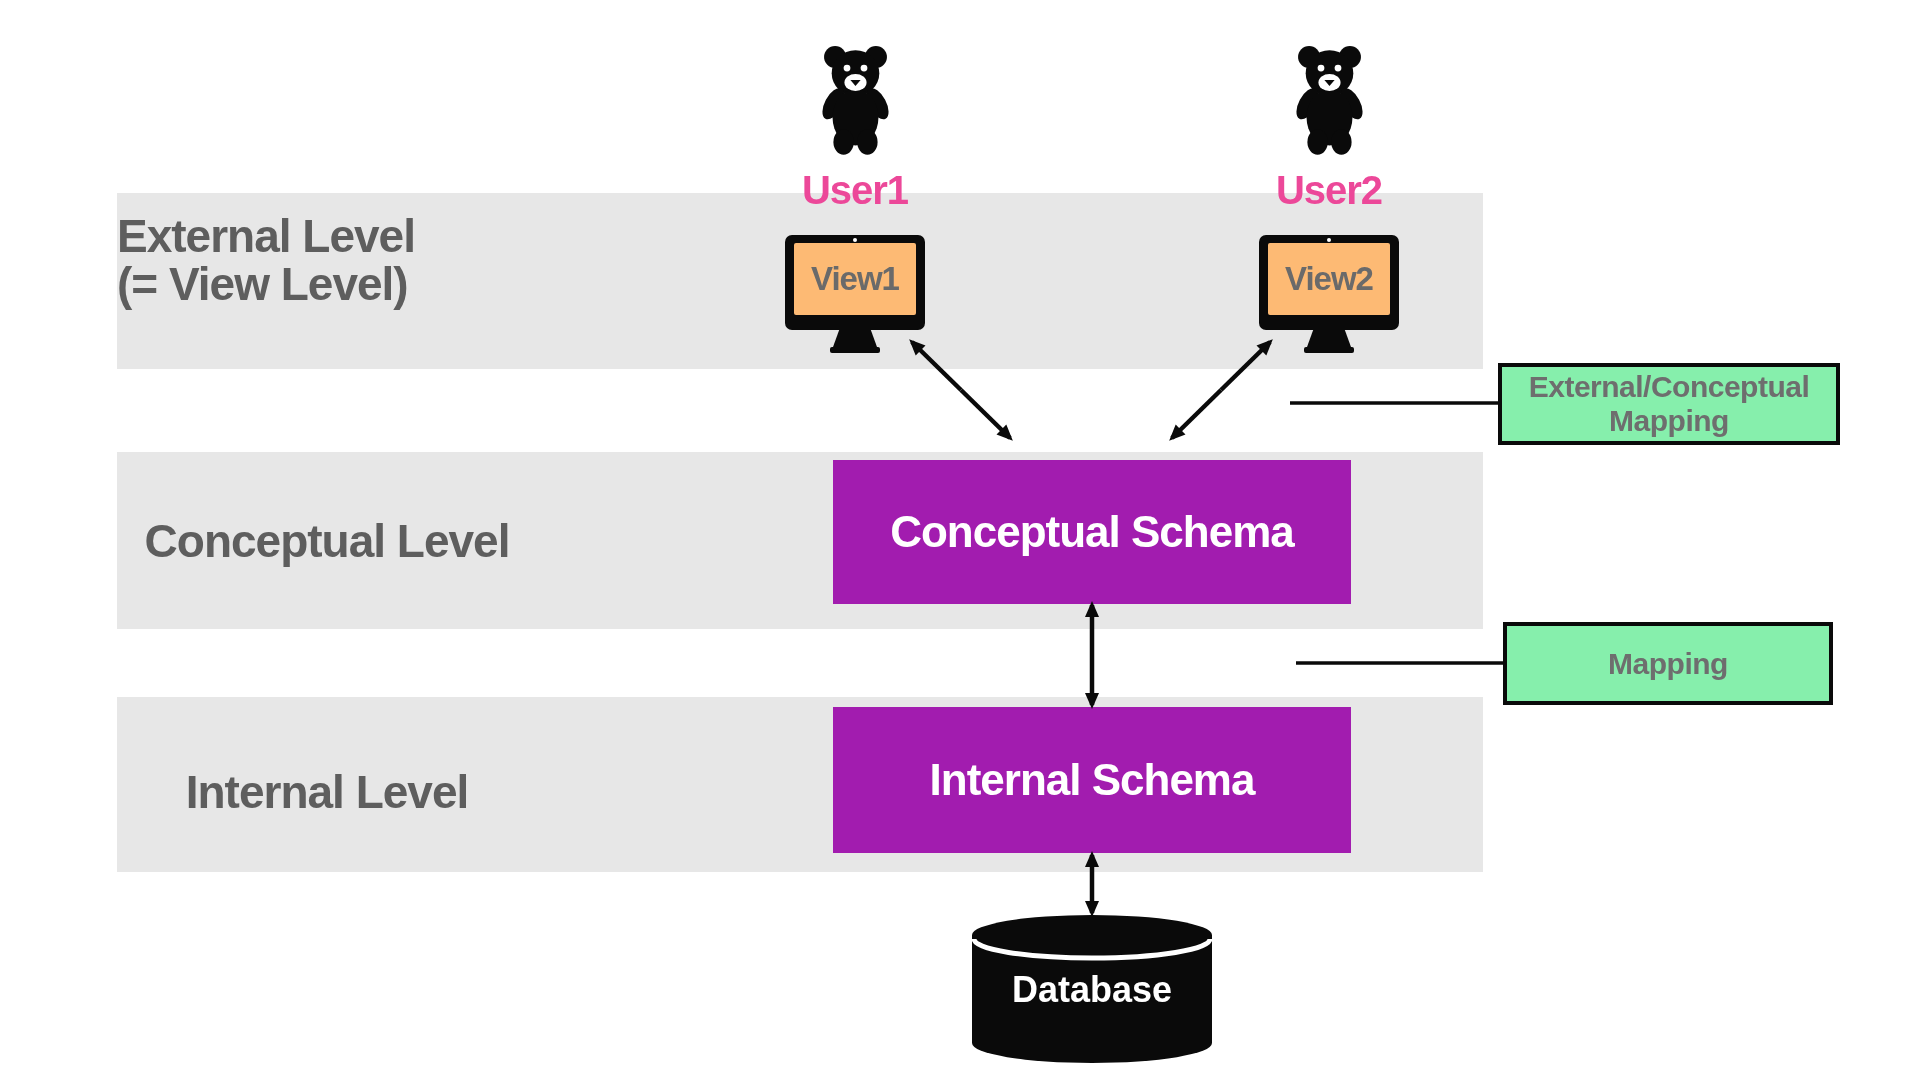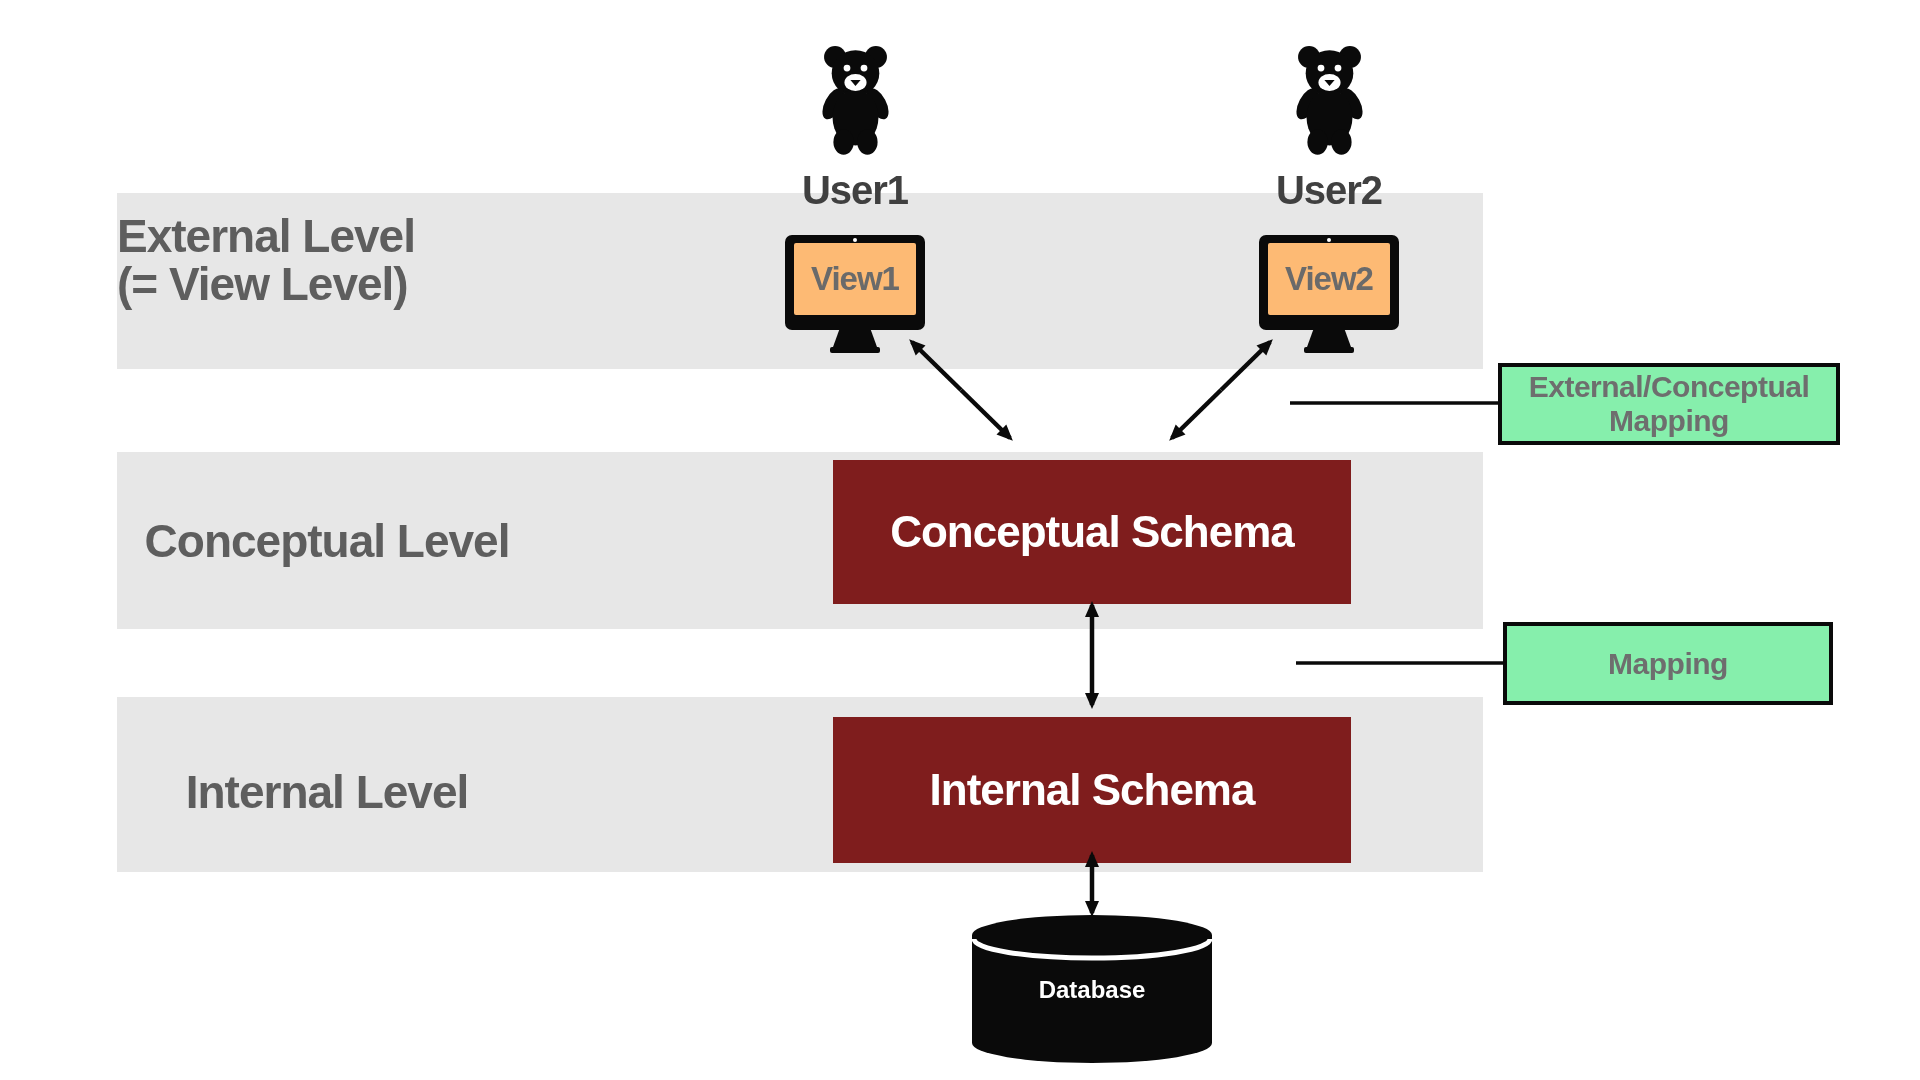--- a/index.html
+++ b/index.html
@@ -17,51 +17,51 @@
   .lvl{position:absolute;left:117px;width:420px;color:#5e5e5e;
        font-weight:bold;font-size:46px;letter-spacing:-1px;text-align:left;}
   .lvl span{display:block;line-height:48px;}
   .lvl.external{top:212px;}
   .lvl.conceptual{top:452px;height:177px;display:flex;align-items:center;justify-content:center;}
   .lvl.internal{top:697px;height:175px;display:flex;align-items:center;justify-content:center;padding-top:14px;box-sizing:border-box;}
 
   
   .bear{position:absolute;top:38px;width:85px;height:118px;}
   .user-label{position:absolute;top:168px;width:200px;text-align:center;
-              color:#404040;font-weight:bold;font-size:40px;letter-spacing:-1px;}
+              color:#ec4899;font-weight:bold;font-size:40px;letter-spacing:-1px;}
 
   
   .monitor{position:absolute;top:235px;width:140px;height:118px;}
   .monitor .bezel{position:absolute;left:0;top:0;width:140px;height:95px;background:#0a0a0a;border-radius:7px;}
   .monitor .screen{position:absolute;left:9px;top:8px;width:122px;height:72px;background:#fdba74;border-radius:2px;
                    display:flex;align-items:center;justify-content:center;}
   .monitor .cam{position:absolute;left:68px;top:3px;width:4px;height:4px;border-radius:50%;background:#ffffff;}
   .monitor .neck{position:absolute;left:48px;top:95px;width:44px;height:17px;background:#0a0a0a;
                  clip-path:polygon(14% 0,86% 0,100% 100%,0 100%);}
   .monitor .base{position:absolute;left:45px;top:112px;width:50px;height:6px;background:#0a0a0a;border-radius:2px;}
   .view-label{color:#6a6a6a;font-weight:bold;font-size:33px;letter-spacing:-1px;}
 
   
-  .schema{position:absolute;left:833px;width:518px;background:#7f1d1d;
+  .schema{position:absolute;left:833px;width:518px;background:#a21caf;
           display:flex;align-items:center;justify-content:center;
           color:#ffffff;font-weight:bold;font-size:44px;letter-spacing:-1px;}
   .schema.conceptual{top:460px;height:144px;}
-  .schema.internal{top:707px;height:146px;margin-top:10px;}
+  .schema.internal{top:707px;height:146px;}
 
   
   .map-box{position:absolute;background:#86efac;border:4px solid #0a0a0a;box-sizing:border-box;
            display:flex;flex-direction:column;align-items:center;justify-content:center;
            color:#6e6e6e;font-weight:bold;font-size:30px;letter-spacing:-0.5px;line-height:34px;text-align:center;}
   .map-box.ec{left:1498px;top:363px;width:342px;height:82px;}
   .map-box.ci{left:1503px;top:622px;width:330px;height:83px;}
 
   
   .db-label{position:absolute;left:972px;top:970px;width:240px;height:40px;
             display:flex;align-items:center;justify-content:center;
-            color:#ffffff;font-weight:bold;font-size:24px;}
+            color:#ffffff;font-weight:bold;font-size:36px;}
 
   .overlay{position:absolute;left:0;top:0;width:1920px;height:1080px;pointer-events:none;}
 </style>
 </head>
 <body>
 
 <div class="stage">
 
   <div class="band external"></div>
   <div class="band conceptual"></div>

